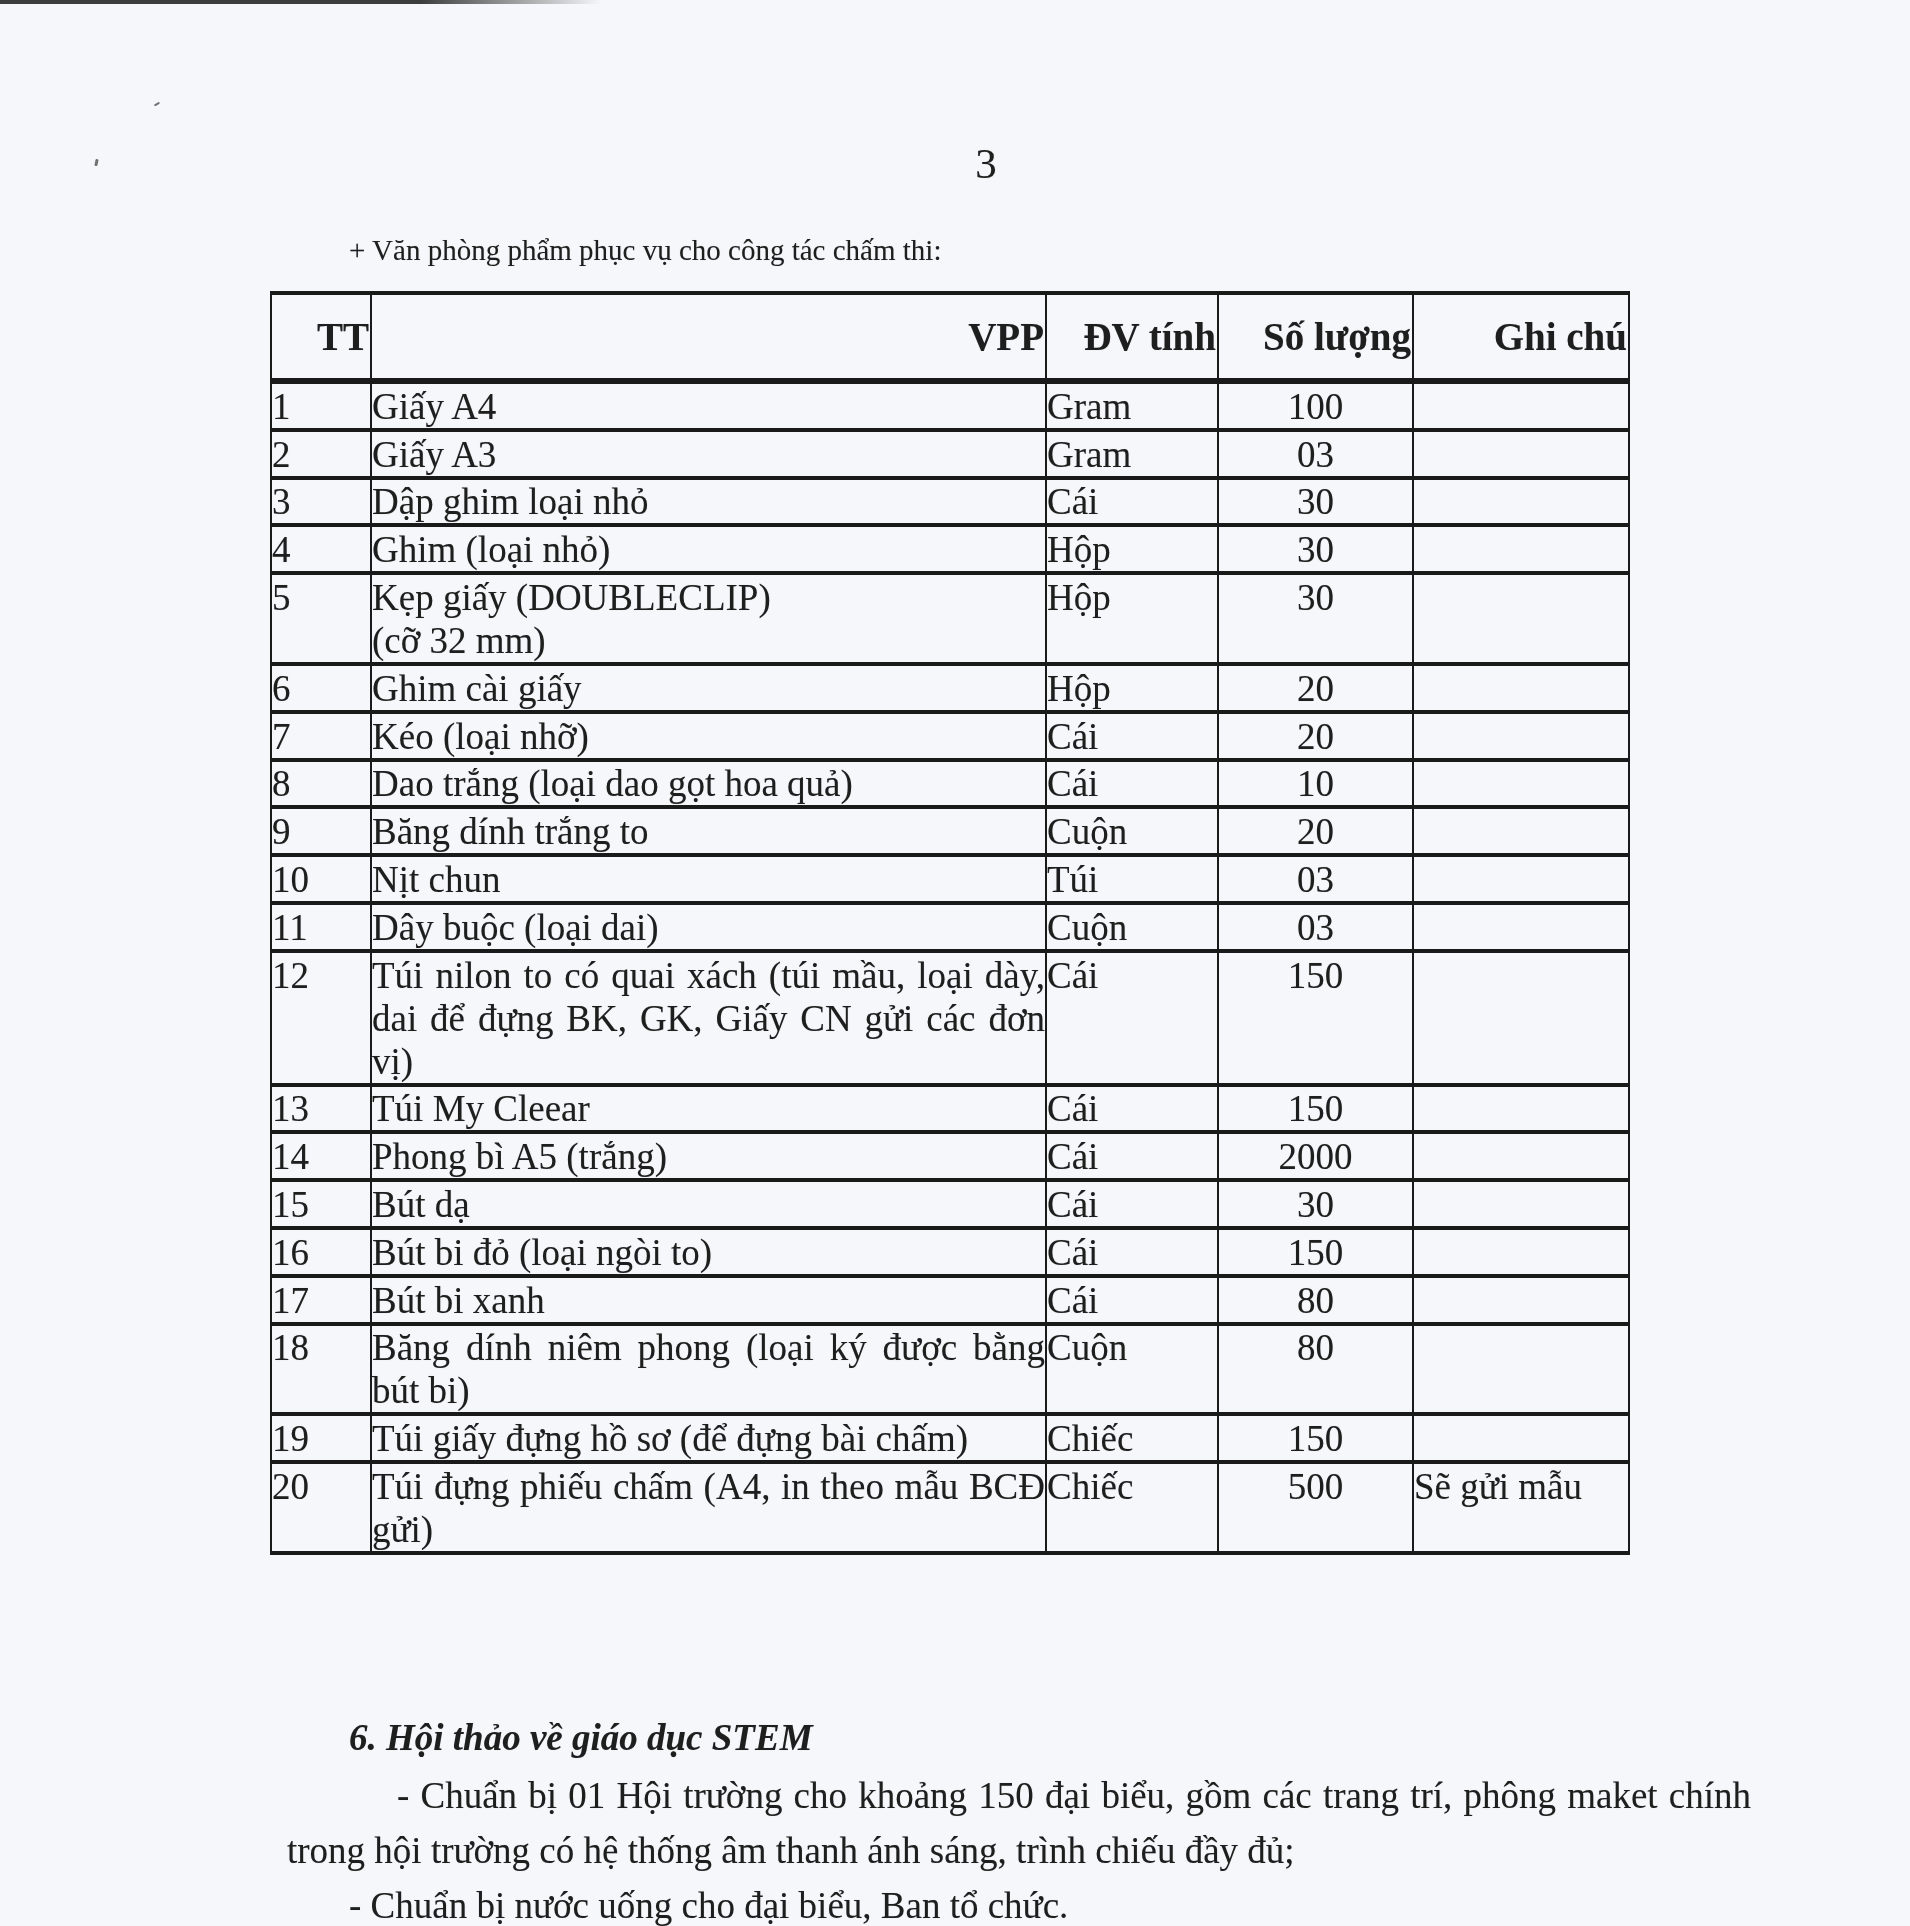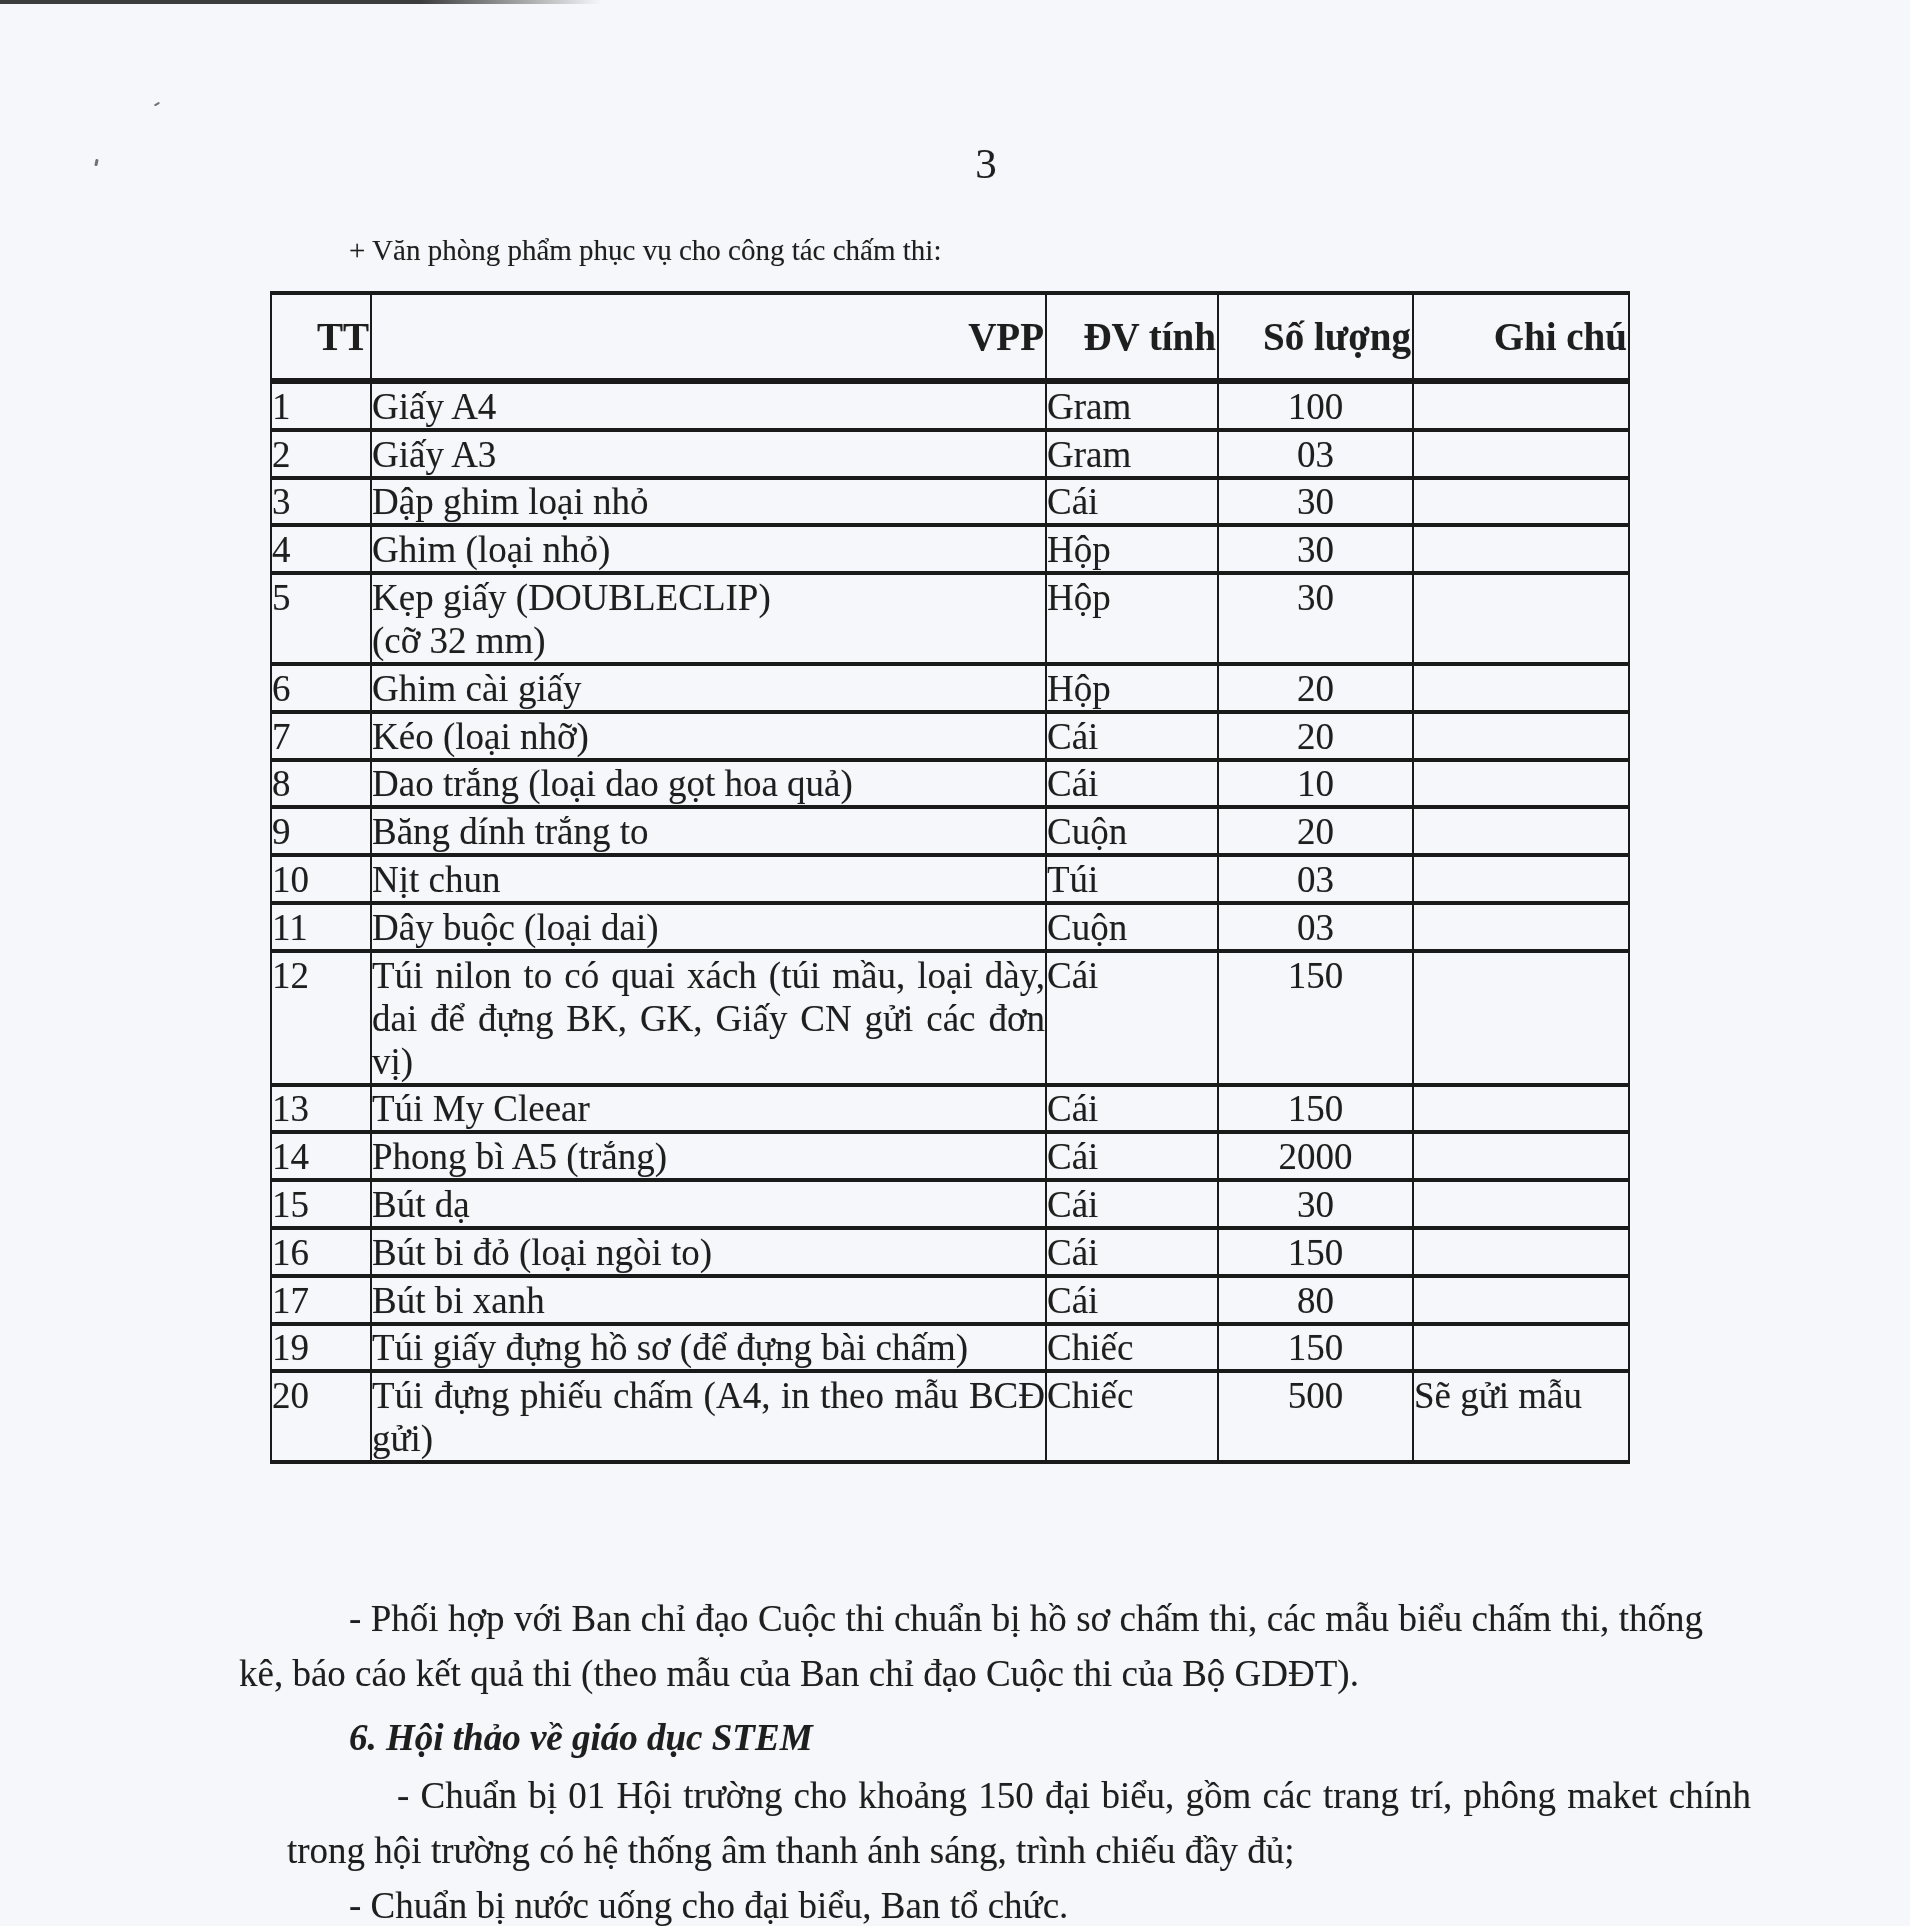--- a/index.html
+++ b/index.html
@@ -228,38 +228,44 @@
     </tr>
 
     <tr>
       <td class="c-tt">17</td>
       <td class="c-vpp">Bút bi xanh</td>
       <td class="c-dv">Cái</td>
       <td class="c-sl">80</td>
       <td class="c-gc"></td>
     </tr>
 
+    <tr>
+      <td class="c-tt">18</td>
+      <td class="c-vpp">Băng dính niêm phong (loại ký được bằng bút bi)</td>
+      <td class="c-dv">Cuộn</td>
+      <td class="c-sl">80</td>
+      <td class="c-gc"></td>
+    </tr>
 
     <tr>
       <td class="c-tt">19</td>
       <td class="c-vpp">Túi giấy đựng hồ sơ (để đựng bài chấm)</td>
       <td class="c-dv">Chiếc</td>
       <td class="c-sl">150</td>
       <td class="c-gc"></td>
     </tr>
 
     <tr>
       <td class="c-tt">20</td>
       <td class="c-vpp">Túi đựng phiếu chấm (A4, in theo mẫu BCĐ gửi)</td>
       <td class="c-dv">Chiếc</td>
       <td class="c-sl">500</td>
       <td class="c-gc">Sẽ gửi mẫu</td>
     </tr>
   </tbody>
   </table>
 
-  <div class="para p1">- Phối hợp với Ban chỉ đạo Cuộc thi chuẩn bị hồ sơ chấm thi, các mẫu biểu chấm thi, thống kê, báo cáo kết quả thi (theo mẫu của Ban chỉ đạo Cuộc thi của Bộ GDĐT).</div>
   <div class="heading h6">6. Hội thảo về giáo dục STEM</div>
   <div class="para p2">- Chuẩn bị 01 Hội trường cho khoảng 150 đại biểu, gồm các trang trí, phông maket chính trong hội trường có hệ thống âm thanh ánh sáng, trình chiếu đầy đủ;</div>
   <div class="para p3">- Chuẩn bị nước uống cho đại biểu, Ban tổ chức.</div>
 
 </div>
 
 
 </body></html>

